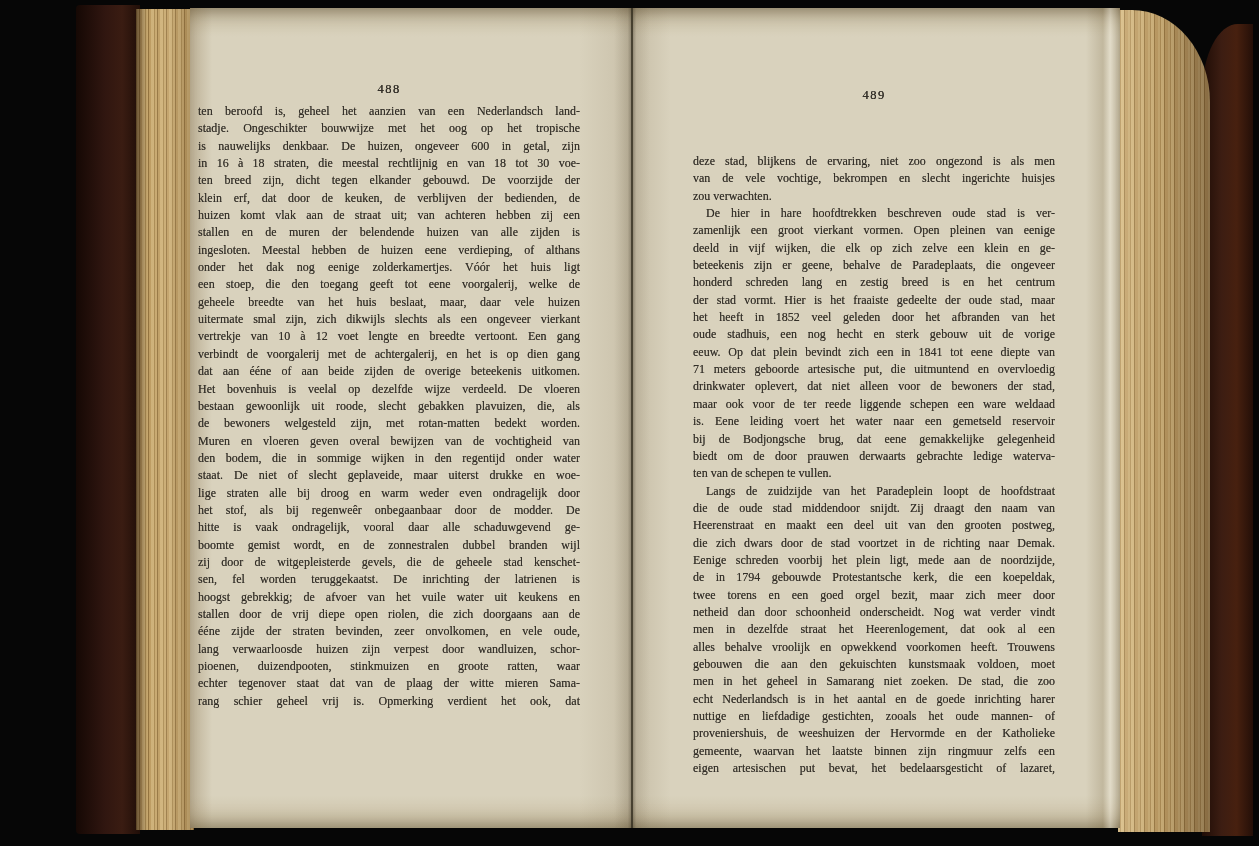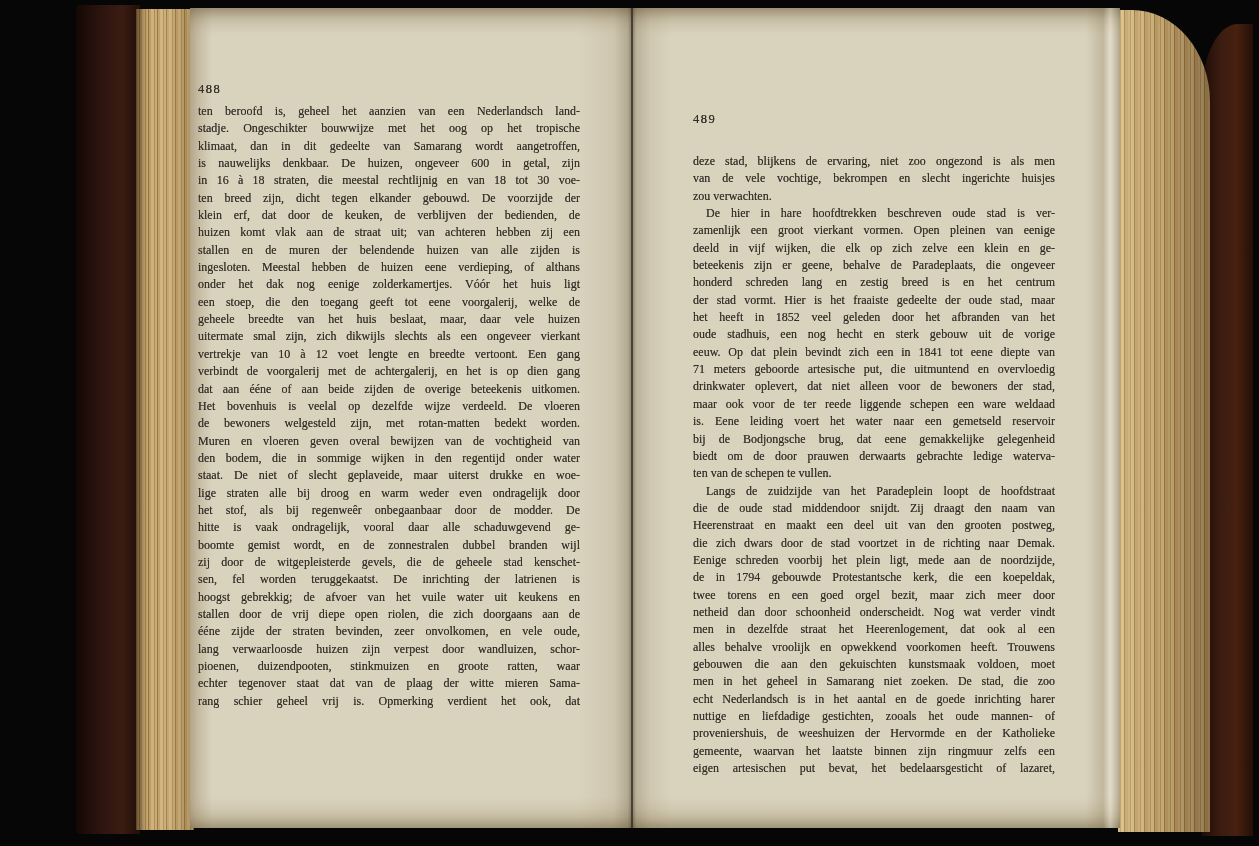--- a/index.html
+++ b/index.html
@@ -56,24 +56,24 @@
     background:linear-gradient(90deg, rgba(70,55,30,0) 0%, rgba(70,55,30,.16) 38%, rgba(45,36,20,.42) 50%, rgba(70,55,30,.10) 62%, rgba(70,55,30,0) 100%);
   }
   .gutter-line {
     position:absolute; left:441px; top:0; width:2px; height:100%;
     background:rgba(50,44,30,.75); pointer-events:none;
   }
 
   
   .pagenum {
     position:absolute; color:var(--ink,#332f28); font-size:12.5px; letter-spacing:1.5px;
-    text-shadow:0 0 .5px currentColor;
+    text-align:center; text-shadow:0 0 .5px currentColor;
   }
   .page-left  .pagenum { left:8px;  width:382px; top:74px; }
-  .page-right .pagenum { left:61px; width:362px; top:80px;margin-top:24px; }
+  .page-right .pagenum { left:61px; width:362px; top:80px; }
 
   .textblock {
     position:absolute; color:var(--ink,#332f28); font-size:12px; line-height:17.35px;
     text-shadow:0 0 .5px rgba(46,42,35,.65);
   }
   .page-left  .textblock { left:8px;  top:95px;  width:382px;font-family:Liberation Serif, serif; }
   .page-right .textblock { left:61px; top:101px; width:362px;margin-top:44px; }
 
   .line { white-space:nowrap; text-align:justify; text-align-last:justify; height:17.35px; }
   .line.para-end   { text-align-last:left; }
@@ -87,36 +87,36 @@
   <div class="stack-left"></div>
   <div class="cover-right"></div>
   <div class="stack-right"></div>
 
   <div class="paper">
     <div class="page page-left">
       <div class="pagenum">488</div>
       <div class="textblock">
           <div class="line">ten beroofd is, geheel het aanzien van een Nederlandsch land-</div>
           <div class="line">stadje. Ongeschikter bouwwijze met het oog op het tropische</div>
-          <div class="line">klimaat, dan in dit gedeelte van Samarang wordt aangetroffen,</div>
           <div class="line">is nauwelijks denkbaar. De huizen, ongeveer 600 in getal, zijn</div>
           <div class="line">in 16 à 18 straten, die meestal rechtlijnig en van 18 tot 30 voe-</div>
           <div class="line">ten breed zijn, dicht tegen elkander gebouwd. De voorzijde der</div>
           <div class="line">klein erf, dat door de keuken, de verblijven der bedienden, de</div>
           <div class="line">huizen komt vlak aan de straat uit; van achteren hebben zij een</div>
           <div class="line">stallen en de muren der belendende huizen van alle zijden is</div>
           <div class="line">ingesloten. Meestal hebben de huizen eene verdieping, of althans</div>
           <div class="line">onder het dak nog eenige zolderkamertjes. Vóór het huis ligt</div>
           <div class="line">een stoep, die den toegang geeft tot eene voorgalerij, welke de</div>
           <div class="line">geheele breedte van het huis beslaat, maar, daar vele huizen</div>
           <div class="line">uitermate smal zijn, zich dikwijls slechts als een ongeveer vierkant</div>
           <div class="line">vertrekje van 10 à 12 voet lengte en breedte vertoont. Een gang</div>
           <div class="line">verbindt de voorgalerij met de achtergalerij, en het is op dien gang</div>
           <div class="line">dat aan ééne of aan beide zijden de overige beteekenis uitkomen.</div>
           <div class="line">Het bovenhuis is veelal op dezelfde wijze verdeeld. De vloeren</div>
+          <div class="line">bestaan gewoonlijk uit roode, slecht gebakken plavuizen, die, als</div>
           <div class="line">de bewoners welgesteld zijn, met rotan-matten bedekt worden.</div>
           <div class="line">Muren en vloeren geven overal bewijzen van de vochtigheid van</div>
           <div class="line">den bodem, die in sommige wijken in den regentijd onder water</div>
           <div class="line">staat. De niet of slecht geplaveide, maar uiterst drukke en woe-</div>
           <div class="line">lige straten alle bij droog en warm weder even ondragelijk door</div>
           <div class="line">het stof, als bij regenweêr onbegaanbaar door de modder. De</div>
           <div class="line">hitte is vaak ondragelijk, vooral daar alle schaduwgevend ge-</div>
           <div class="line">boomte gemist wordt, en de zonnestralen dubbel branden wijl</div>
           <div class="line">zij door de witgepleisterde gevels, die de geheele stad kenschet-</div>
           <div class="line">sen, fel worden teruggekaatst. De inrichting der latrienen is</div>

